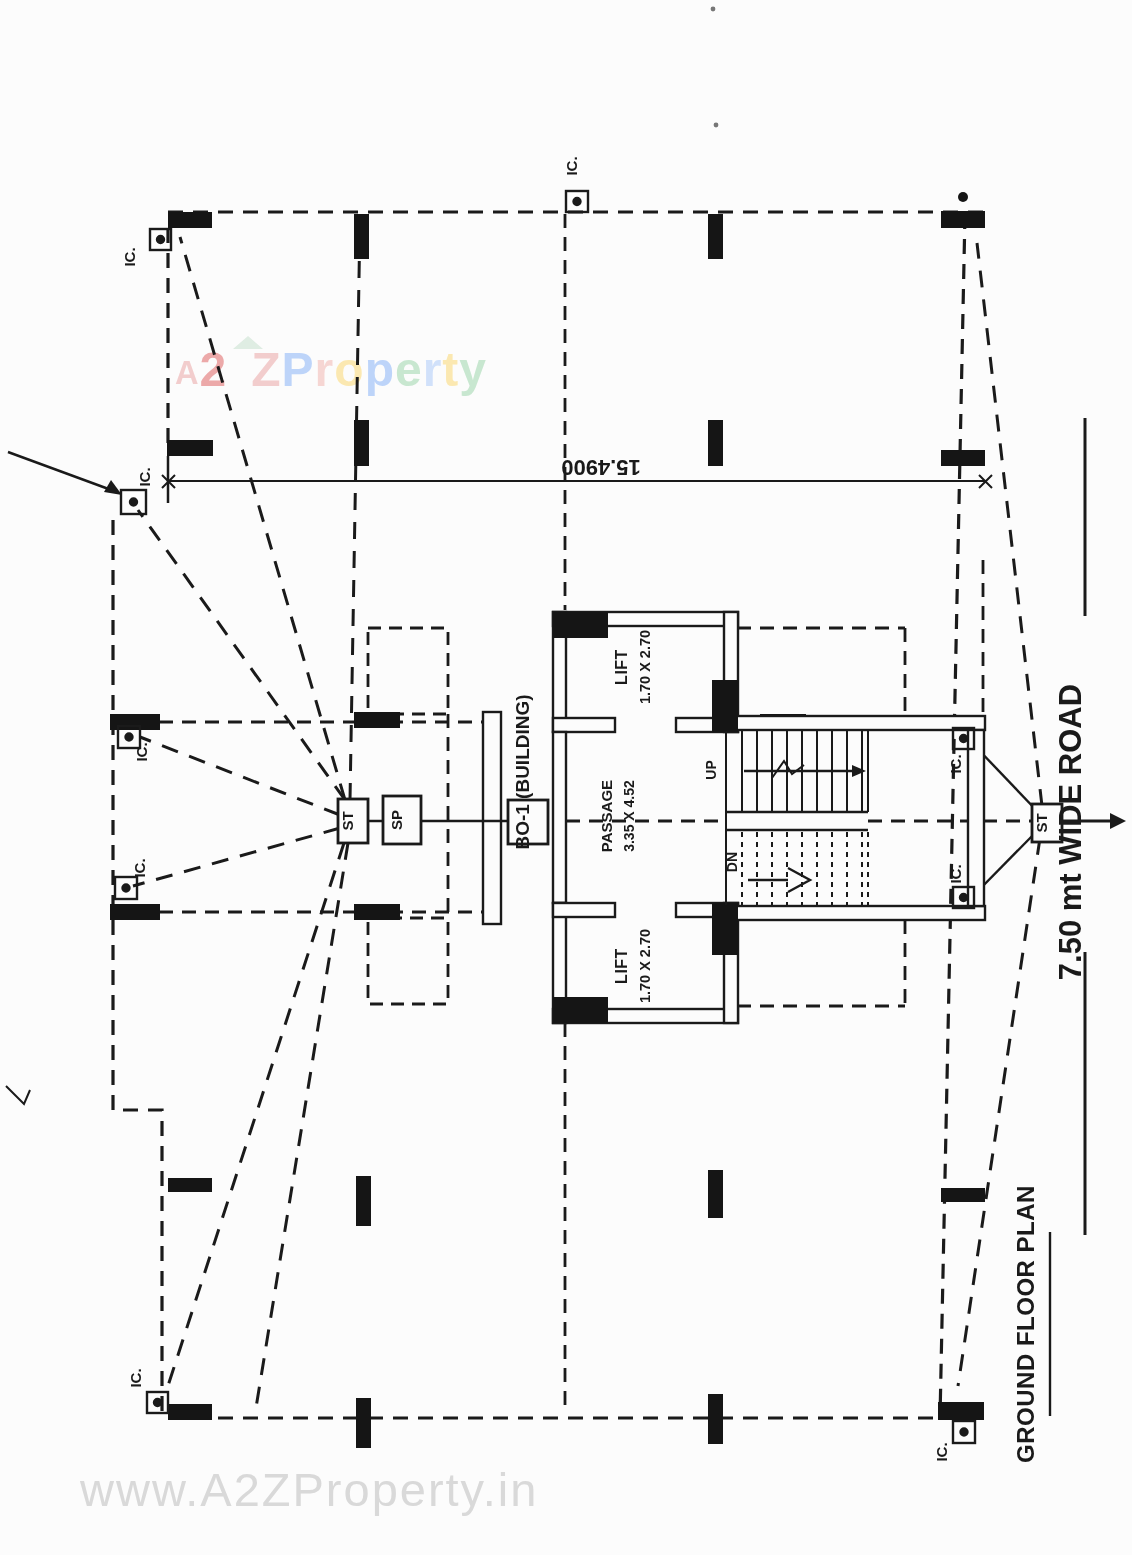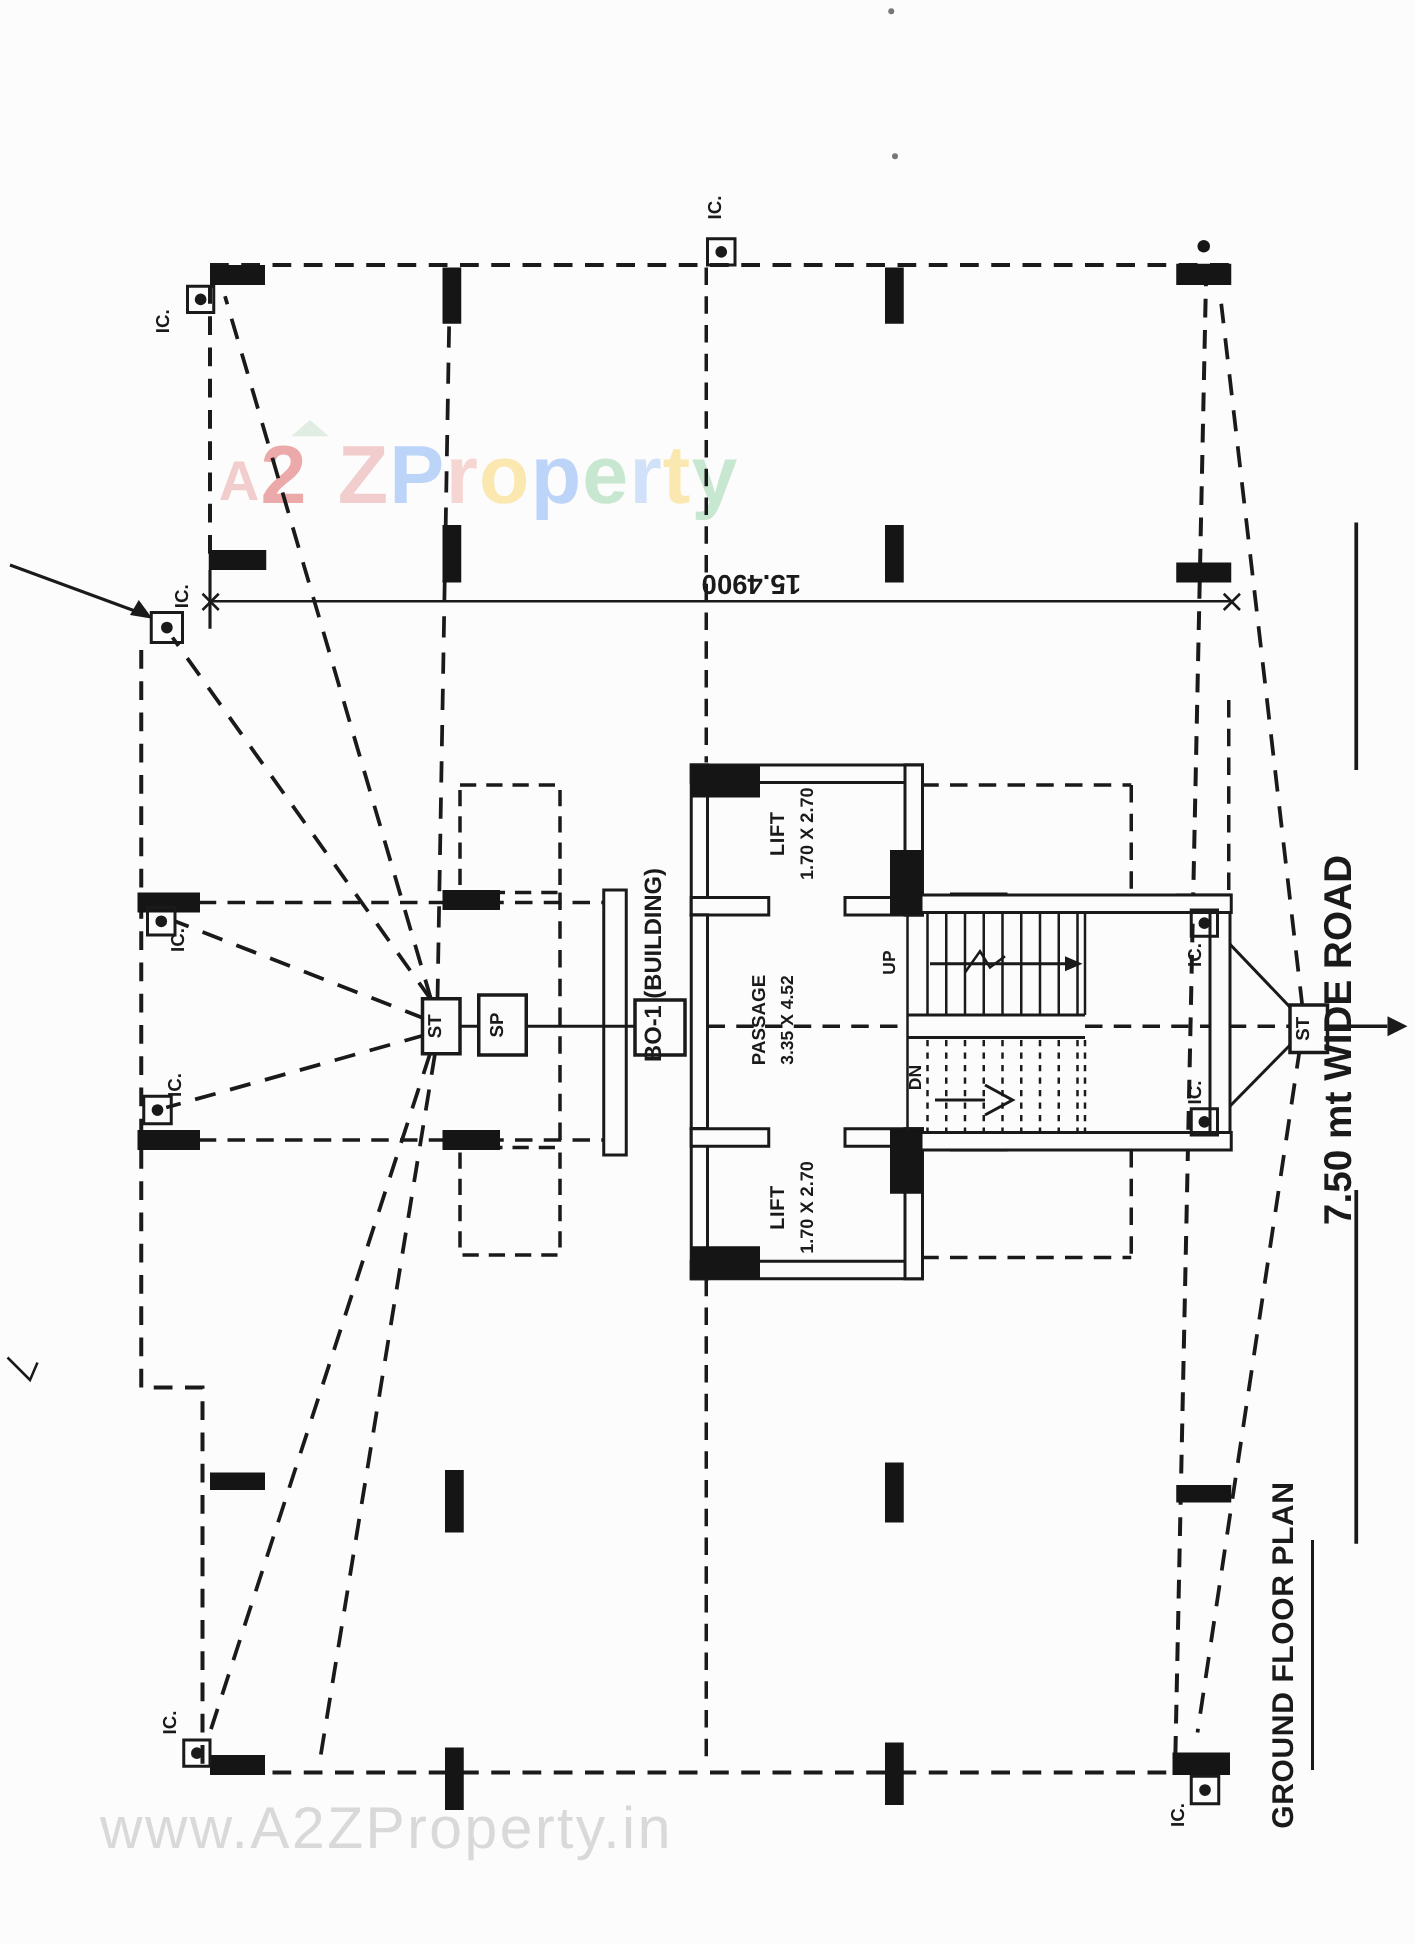--- a/index.html
+++ b/index.html
@@ -1,21 +1,21 @@
 <!DOCTYPE html>
 <html><head>
 <meta charset="utf-8">
 <style>
   html,body{margin:0;padding:0}
   body{
     width:1132px;height:1555px;position:relative;background:#fcfcfc;
     overflow:hidden;font-family:"Liberation Sans",sans-serif;
   }
   .brand{
-    position:absolute;left:175px;top:346px;font-size:66px;font-weight:700;
+    position:absolute;left:175px;top:346px;font-size:48px;font-weight:700;
     letter-spacing:1px;opacity:.55;white-space:nowrap;z-index:0;line-height:1;
   }
   .brand span{display:inline-block}
   .brand span:nth-child(2){font-size:.68em;transform:translateY(-2px)}
   .brand span:nth-child(4){margin-left:24px}
   .brand .roof{
     position:absolute;left:58px;top:-10px;width:0;height:0;margin:0;
     border-left:15px solid transparent;border-right:15px solid transparent;
     border-bottom:13px solid #b9d8c2;opacity:.8;
   }
@@ -31,21 +31,21 @@
   .lbl-dim{font-size:14.5px;font-weight:700}
   .lbl-meas{font-size:22px;font-weight:700}
   .lbl-bldg{font-size:19px;font-weight:700}
   .lbl-road{font-size:31px;font-weight:700}
   .lbl-title{font-size:24px;font-weight:700;letter-spacing:.5px}
 </style>
 </head>
 <body>
 
 <div class="brand"><span class="roof"></span><span style="color: rgb(235, 168, 168);">A</span><span style="color: rgb(224, 102, 102);">2</span><span style="color: rgb(235, 168, 168);">Z</span><span style="color: rgb(138, 180, 248);">P</span><span style="color: rgb(242, 184, 179);">r</span><span style="color: rgb(251, 217, 116);">o</span><span style="color: rgb(138, 180, 248);">p</span><span style="color: rgb(159, 214, 173);">e</span><span style="color: rgb(174, 203, 250);">r</span><span style="color: rgb(251, 217, 116);">t</span><span style="color: rgb(159, 214, 173);">y</span></div>
-<div class="url-wm" style="color: rgb(217, 217, 217);">www.A2ZProperty.in</div>
+<div class="url-wm" style="color: rgb(217, 217, 217); margin-top: 28px;">www.A2ZProperty.in</div>
 
 <svg class="plan" width="1132" height="1555" viewBox="0 0 1132 1555">
 
   <g stroke="#1a1a1a" stroke-width="3.2" stroke-dasharray="15 10" fill="none">
     <path d="M168,212 H985"></path>
     <path d="M965,214 L940,1418"></path>
     <path d="M168,228 V445"></path>
     <path d="M113,520 V1110 H162 V1418"></path>
     <path d="M168,1418 H940"></path>
   </g>

